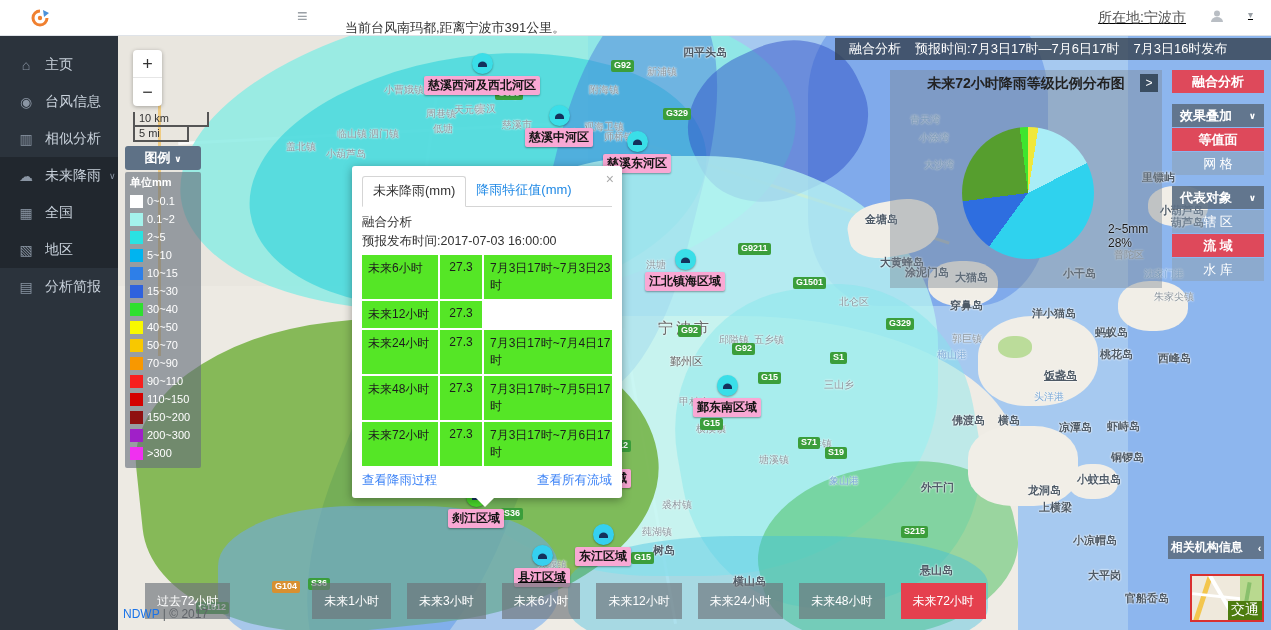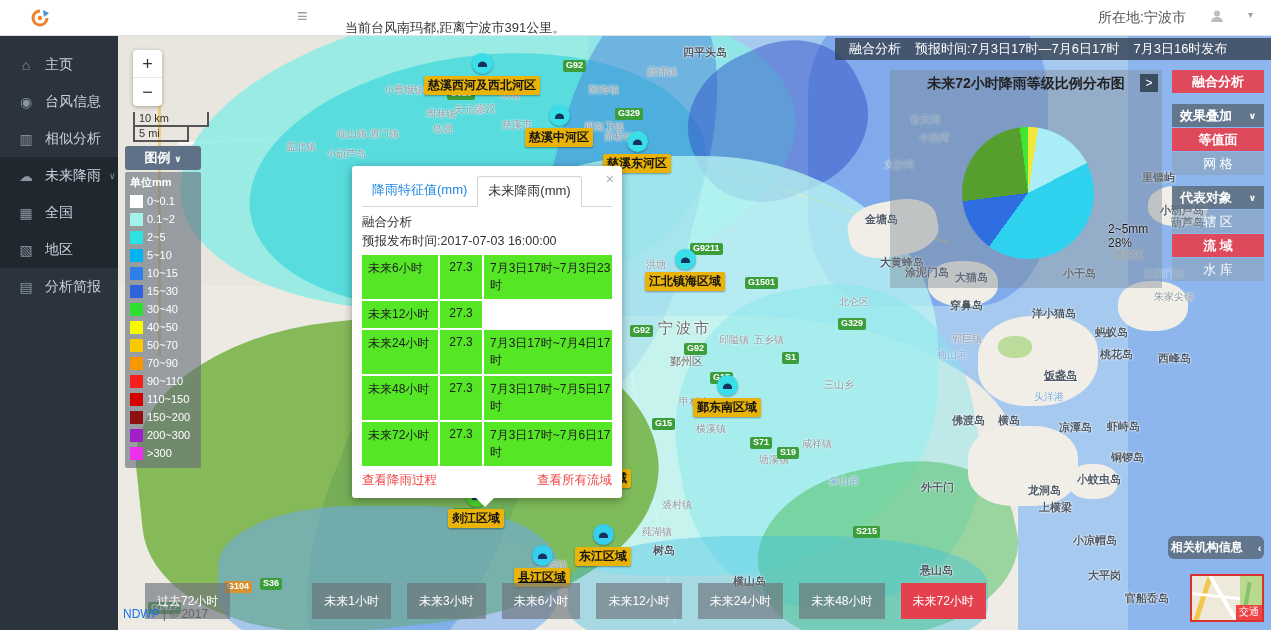--- a/index.html
+++ b/index.html
@@ -7,21 +7,21 @@
   body { font-family:"Liberation Sans","DejaVu Sans",sans-serif; }
   .app { position:relative; width:1271px; height:630px; background:#fff; }
 
   
   .header { position:absolute; left:0; top:0; width:1271px; height:36px; background:#fff;
             border-bottom:1px solid #dfe3e8; z-index:50; }
   .logo { position:absolute; left:30px; top:8px; }
   .app-title { position:absolute; left:56px; top:7px; font-size:17px; font-weight:bold; color:#2b3a4a; letter-spacing:1px; }
   .hamburger { position:absolute; left:297px; top:6px; font-size:18px; color:#9aa0a6; cursor:pointer; }
   .storm-status { position:absolute; left:345px; top:19px; font-size:13px; color:#333; }
-  .loc-wrap { position:absolute; right:18px; top:9px; display:flex; align-items:flex-start; gap:24px; }
+  .loc-wrap { position:absolute; right:18px; top:9px; display:flex; align-items:flex-start; gap:24px;text-decoration:underline; }
   .loc-label { font-size:14px; color:#555; }
   .caret { font-size:10px; color:#9aa0a6; }
 
   
   .sidebar { position:absolute; left:0; top:36px; width:118px; height:594px; background:#2b333c; z-index:40; }
   .side-item { display:flex; align-items:center; height:37px; padding-left:18px; color:#c9d2dc;
                font-size:14px; cursor:pointer; }
   .side-item.grp { background:#21272e; }
   .side-item .ico { width:16px; margin-right:11px; color:#8a95a3; font-size:14px; text-align:center; }
   .side-item .chev { margin-left:8px; font-size:9px; color:#8a95a3; }
@@ -32,27 +32,27 @@
          background:#a6c9f0; }
   .dec { position:absolute; }
   .mlabel { position:absolute; white-space:nowrap; z-index:3; pointer-events:none;
             text-shadow:0 0 2px #fff,0 0 2px #fff; }
   .t-town { font-size:10px; color:#8b959d; }
   .t-water { font-size:10px; color:#78a7d6; }
   .t-island { font-size:11px; color:#4e5a66; font-weight:bold; }
   .t-city { font-size:15px; color:#6a6a6a; letter-spacing:3px; }
   .t-district { font-size:11px; color:#666; }
   .badge { position:absolute; z-index:3; font-size:9px; font-weight:bold; color:#fff;
-           padding:1px 3px; border-radius:2px; line-height:1.1; }
+           padding:1px 3px; border-radius:2px; line-height:1.1;margin-left:48px; }
 
   
   .marker { position:absolute; z-index:4; transform:translateX(-50%); text-align:center; cursor:pointer; }
   .marker .dot { width:21px; height:21px; border-radius:50%; margin:0 auto 2px;
                  display:flex; align-items:center; justify-content:center; box-shadow:0 1px 2px rgba(0,0,0,.35); }
-  .marker .chip { background:#eab308; color:#141414; font-size:12px; font-weight:bold;
+  .marker .chip { background:#f9a8d4; color:#141414; font-size:12px; font-weight:bold;
                   padding:1px 4px; border-radius:2px; box-shadow:0 1px 2px rgba(0,0,0,.35); white-space:nowrap; }
 
   
   .zoomctl { position:absolute; left:15px; top:14px; width:29px; background:#fff; border-radius:4px;
              box-shadow:0 1px 4px rgba(0,0,0,.3); z-index:10; }
   .zbtn { width:29px; height:28px; font-size:18px; color:#333; text-align:center; line-height:28px; cursor:pointer; }
   .zbtn:first-child { border-bottom:1px solid #e6e6e6; }
   .scale { position:absolute; left:15px; top:76px; z-index:10; font-size:11px; color:#333; }
   .scale .km { border:2px solid #555; border-top:none; padding:0 4px 1px; width:76px; }
   .scale .mi { border:2px solid #555; border-top:none; padding:0 4px 1px; width:56px; }
@@ -101,39 +101,39 @@
   .ptab { font-size:13px; padding:5px 10px 6px; cursor:pointer; }
   .ptab.act { color:#333; border:1px solid #d5d5d5; border-bottom:1px solid #fff; border-radius:3px 3px 0 0; margin-bottom:-1px; background:#fff; }
   .ptab.inact { color:#1e88e5; }
   .psrc { font-size:12.5px; color:#333; margin-top:7px; }
   .ppub { font-size:12.5px; color:#333; margin-top:2px; }
   .ptable { margin-top:5px; }
   .prow { display:grid; grid-template-columns:76px 42px 1fr; gap:2px; margin-bottom:2px; }
   .prow div { background:#55e626; font-size:12px; color:#1d1d1d; padding:5px 0 5px 6px; }
   .prow .v { text-align:center; padding-left:0; }
   .plinks { display:flex; justify-content:space-between; margin-top:6px; }
-  .plinks a { font-size:12.5px; color:#ef4444; text-decoration:none; cursor:pointer; }
+  .plinks a { font-size:12.5px; color:#3b82f6; text-decoration:none; cursor:pointer; }
   .parrow { position:absolute; left:124px; bottom:-9px; width:0; height:0;
             border-left:9px solid transparent; border-right:9px solid transparent; border-top:9px solid #fff; }
 
   
   .timerow { position:absolute; left:27px; top:547px; display:flex; gap:16px; z-index:12; }
   .tbtn { height:36px; padding:0 12px; display:flex; align-items:center; color:#fff;
           font-size:12px; font-weight:normal; background:rgba(110,116,122,.66); cursor:pointer; white-space:nowrap; }
   .tbtn.first { margin-right:66px; }
   .tbtn.act { background:#e5404e; }
 
   
   .related { position:absolute; left:1050px; top:500px; width:96px; height:23px; z-index:9;
              background:rgba(94,113,134,.92); color:#fff; font-size:12px; font-weight:bold;
-             display:flex; align-items:center; justify-content:center; gap:15px; cursor:pointer;border-radius:6px; }
+             display:flex; align-items:center; justify-content:center; gap:15px; cursor:pointer; }
   .minimap { position:absolute; left:1072px; top:538px; width:74px; height:48px; z-index:12;
              border:2px solid #d93030; background:#efe9dc; cursor:pointer; overflow:hidden; }
   .minimap .ln { position:absolute; }
-  .mm-tag { position:absolute; right:0; bottom:0; background:#ef4444; color:#fff; font-size:10px; padding:0 3px 1px; }
+  .mm-tag { position:absolute; right:0; bottom:0; background:#4d7c0f; color:#fff; font-size:14px; padding:0 3px 1px; }
   .copyright { position:absolute; left:5px; top:571px; z-index:12; font-size:12px; }
   .copyright .b { color:#1a73e8; cursor:pointer; }
   .copyright .r { color:#5f6368; }
 
   .uicon { display:inline-block; }
 </style>
 </head>
 <body>
 
 <div class="app">
@@ -296,21 +296,21 @@
         <div class="mlabel t-town" style="left: 706px; top: 342px;">三山乡</div>
         <div class="mlabel t-town" style="left: 721px; top: 259px;">北仑区</div>
         <div class="mlabel t-town" style="left: 834px; top: 296px;">郭巨镇</div>
         <div class="mlabel t-town" style="left: 996px; top: 212px;">普陀区</div>
         <div class="mlabel t-town" style="left: 1036px; top: 254px;">朱家尖镇</div>
         <div class="mlabel t-water" style="left: 819px; top: 312px;">梅山港</div>
         <div class="mlabel t-water" style="left: 711px; top: 438px;">象山港</div>
         <div class="mlabel t-water" style="left: 916px; top: 354px;">头洋港</div>
         <div class="mlabel t-water" style="left: 792px; top: 77px;">青天湾</div>
         <div class="mlabel t-water" style="left: 801px; top: 95px;">小涂湾</div>
-        <div class="mlabel t-water" style="left: 766px; top: 122px;">大沙湾</div>
+        <div class="mlabel t-water" style="left: 806px; top: 122px;">大沙湾</div>
         <div class="mlabel t-water" style="left: 1026px; top: 231px;">沈家门港</div>
       </div>
     <div id="map-badges">
         <div class="badge" style="left: 445px; top: 24px; background: rgb(59, 158, 59);">G92</div>
         <div class="badge" style="left: 329px; top: 52px; background: rgb(59, 158, 59);">G329</div>
         <div class="badge" style="left: 497px; top: 72px; background: rgb(59, 158, 59);">G329</div>
         <div class="badge" style="left: 572px; top: 207px; background: rgb(59, 158, 59);">G9211</div>
         <div class="badge" style="left: 627px; top: 241px; background: rgb(59, 158, 59);">G1501</div>
         <div class="badge" style="left: 512px; top: 289px; background: rgb(59, 158, 59);">G92</div>
         <div class="badge" style="left: 566px; top: 307px; background: rgb(59, 158, 59);">G92</div>
@@ -533,22 +533,22 @@
           <div class="rbtn off">辖 区</div>
           <div class="rbtn on">流 域</div>
           <div class="rbtn off">水 库</div>
           <div class="rgap"></div>
         </div>
     </div>
 
     <div class="popup">
       <span class="close">×</span>
       <div class="ptabs">
+        <div class="ptab act">未来降雨(mm)</div>
         <div class="ptab inact">降雨特征值(mm)</div>
-        <div class="ptab act">未来降雨(mm)</div>
       </div>
       <div class="psrc">融合分析</div>
       <div class="ppub">预报发布时间:2017-07-03 16:00:00</div>
       <div class="ptable" id="popup-rows">
           <div class="prow">
             <div class="l">未来6小时</div>
             <div class="v">27.3</div>
             <div class="r">7月3日17时~7月3日23时</div>
           </div>
           <div class="prow">

